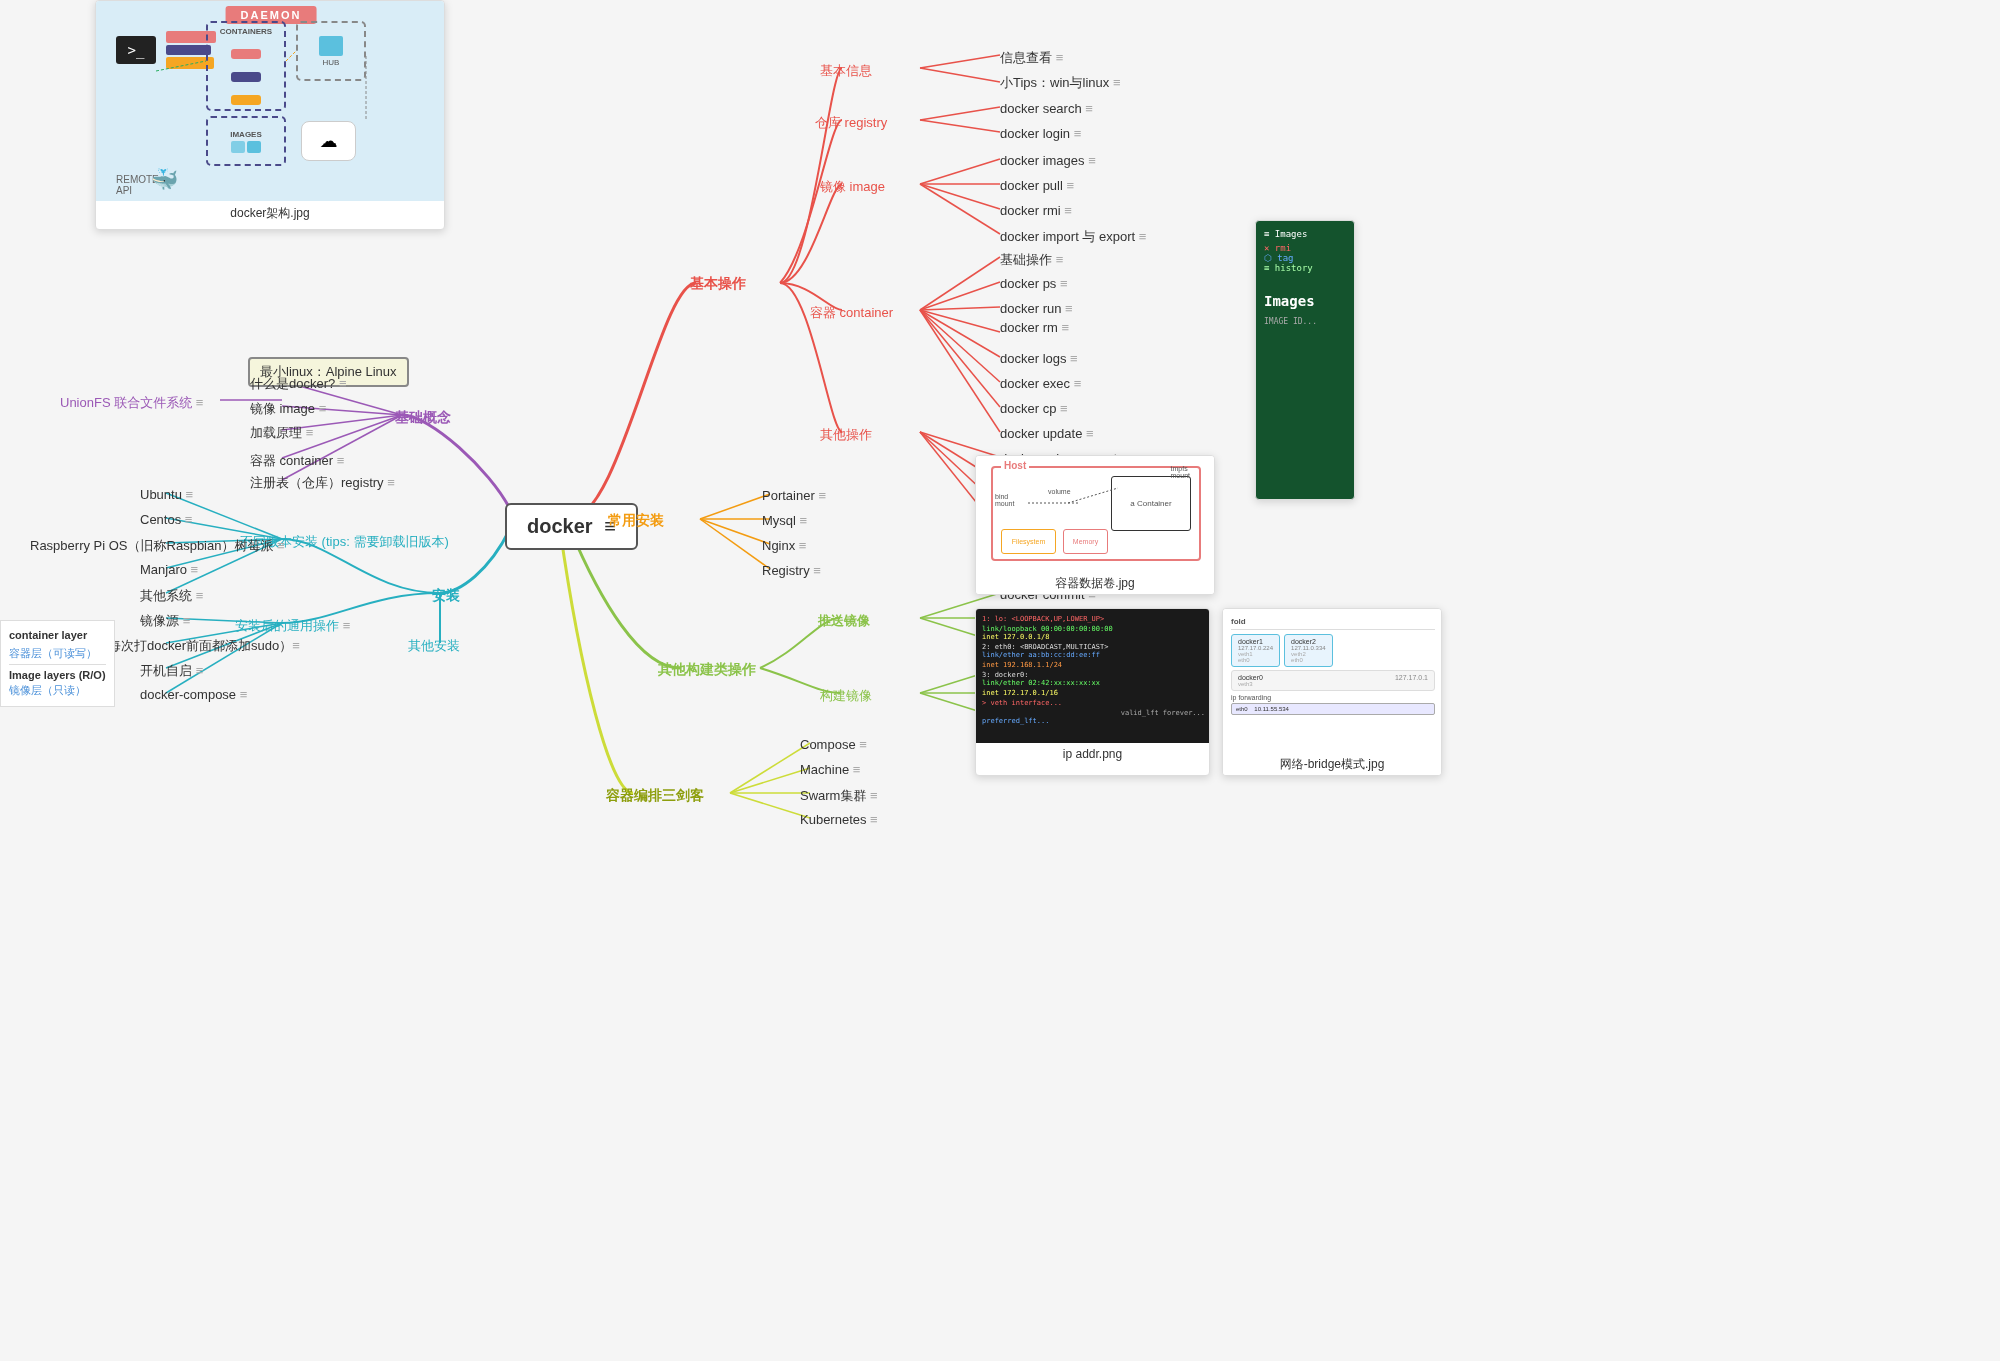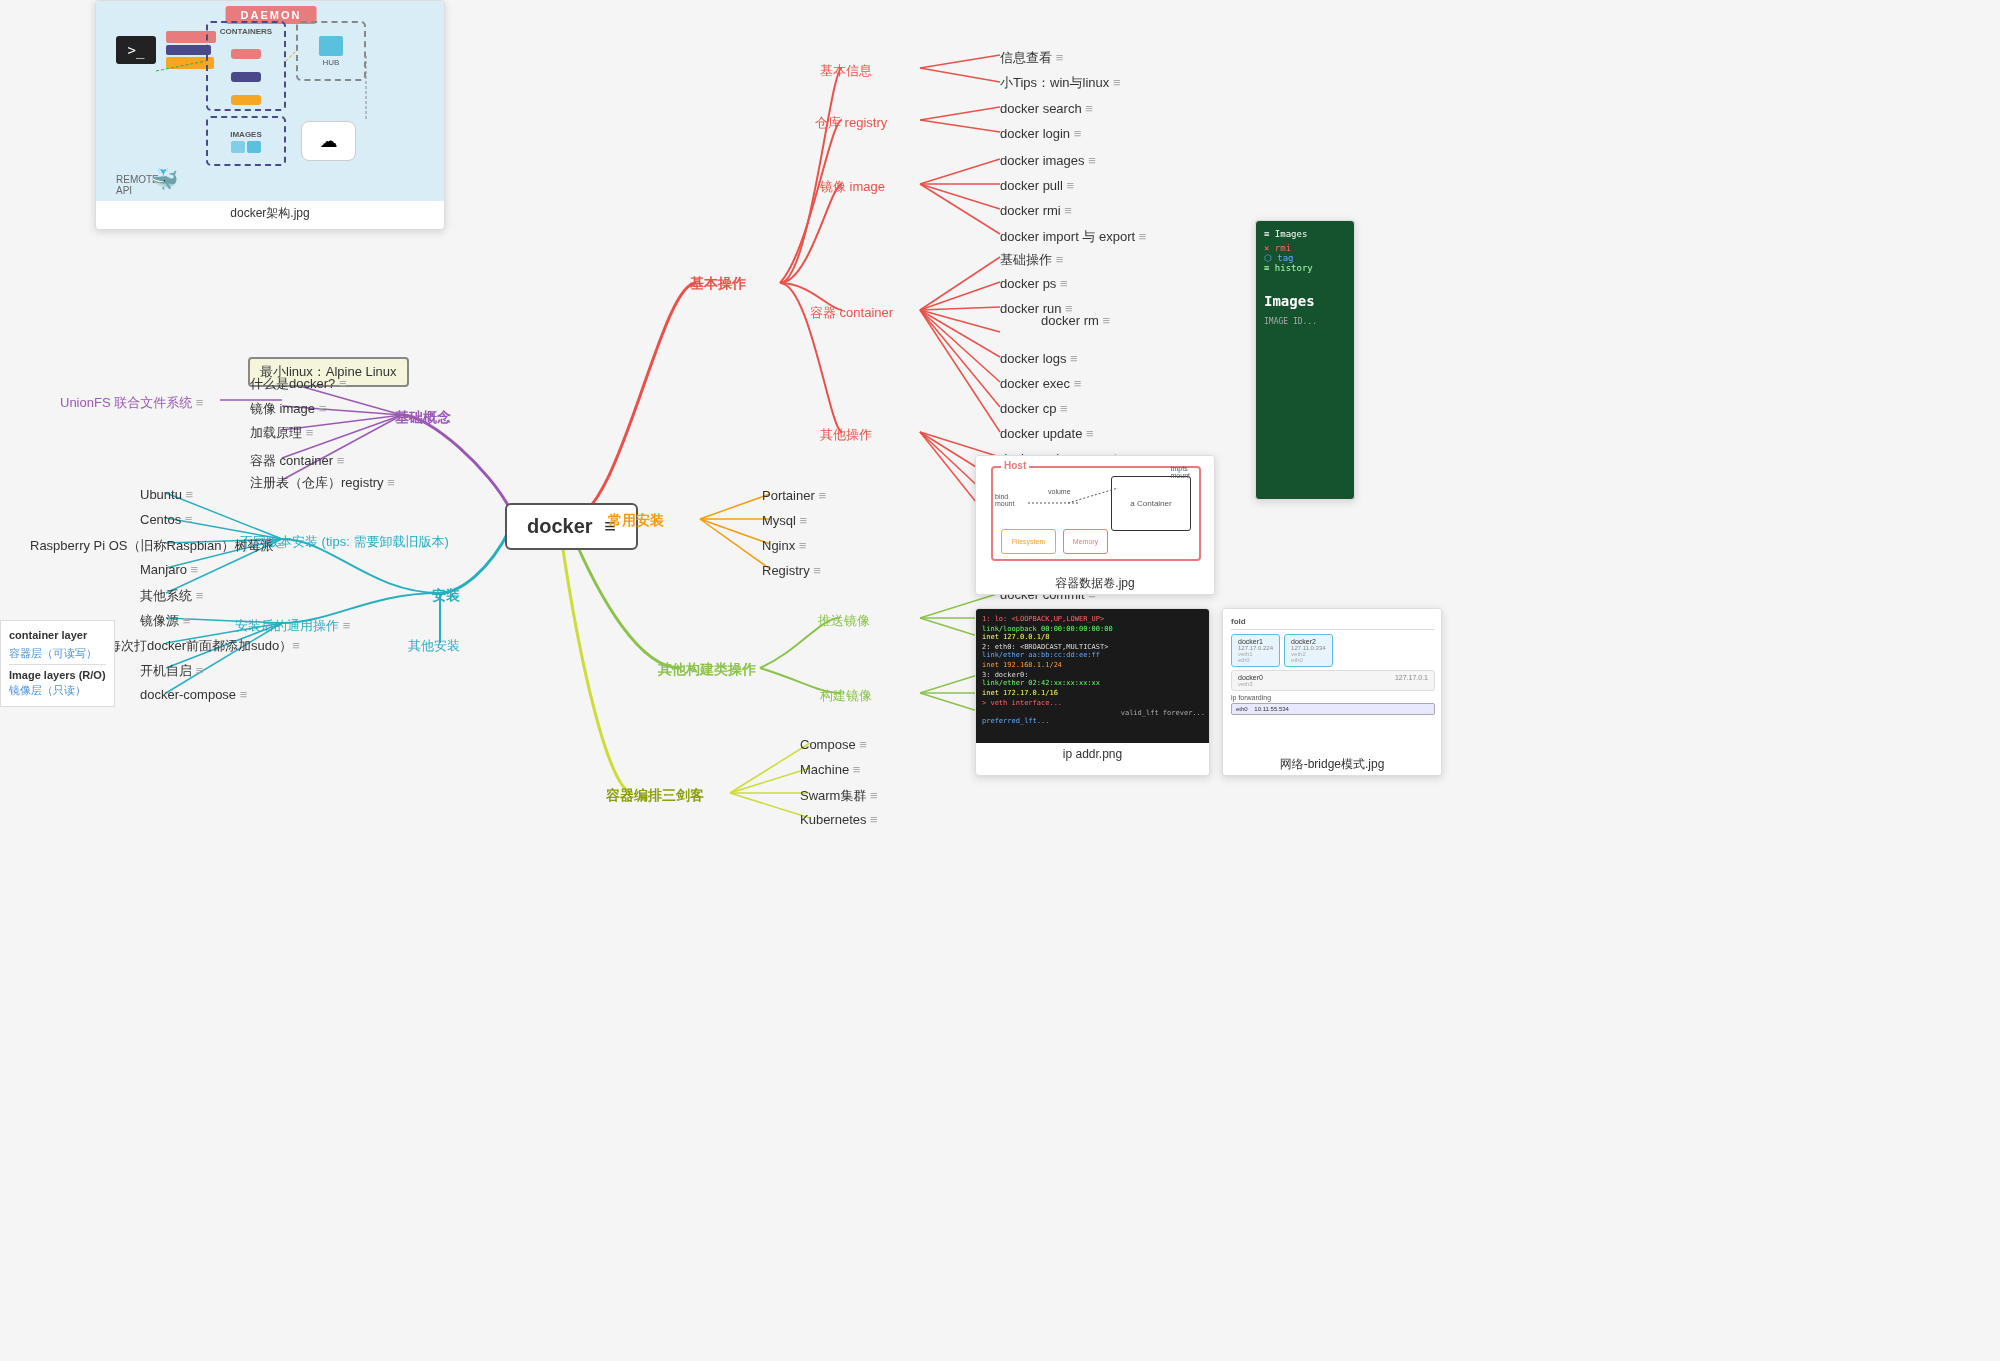--- a/index.html
+++ b/index.html
@@ -211,21 +211,21 @@
 <div class="node-label" style="left: 1000px; top: 178px; color: #333;">docker pull <span style="color:#aaa">≡</span></div>
 <div class="node-label" style="left: 1000px; top: 203px; color: #333;">docker rmi <span style="color:#aaa">≡</span></div>
 <div class="node-label" style="left: 1000px; top: 228px; color: #333;">docker import 与 export <span style="color:#aaa">≡</span></div>
 
 <div class="node-label" style="left: 810px; top: 304px; color: #e8524a;">
   容器 container
 </div>
 <div class="node-label" style="left: 1000px; top: 251px; color: #333;">基础操作 <span style="color:#aaa">≡</span></div>
 <div class="node-label" style="left: 1000px; top: 276px; color: #333;">docker ps <span style="color:#aaa">≡</span></div>
 <div class="node-label" style="left: 1000px; top: 301px; color: #333;">docker run <span style="color:#aaa">≡</span></div>
-<div class="node-label" style="left: 1000px; top: 313px; color: #333; margin-left: 41px;">docker rm <span style="color:#aaa">≡</span></div>
+<div class="node-label" style="left: 1000px; top: 320px; color: #333;">docker rm <span style="color:#aaa">≡</span></div>
 <div class="node-label" style="left: 1000px; top: 351px; color: #333;">docker logs <span style="color:#aaa">≡</span></div>
 <div class="node-label" style="left: 1000px; top: 376px; color: #333;">docker exec <span style="color:#aaa">≡</span></div>
 <div class="node-label" style="left: 1000px; top: 401px; color: #333;">docker cp <span style="color:#aaa">≡</span></div>
 <div class="node-label" style="left: 1000px; top: 426px; color: #333;">docker update <span style="color:#aaa">≡</span></div>
 
 <div class="node-label" style="left: 820px; top: 426px; color: #e8524a;">
   其他操作
 </div>
 <div class="node-label" style="left: 1000px; top: 451px; color: #333;">docker volume create <span style="color:#aaa">≡</span></div>
 <div class="node-label" style="left: 1000px; top: 476px; color: #333;">挂载卷说明 <span style="color:#aaa">≡</span></div>
@@ -267,21 +267,21 @@
 <div class="node-label" style="left: 408px; top: 637px; color: #27afc0;">其他安装</div>
 
 <div class="node-label-bold" style="left: 608px; top: 512px; color: #f39c12;">常用安装</div>
 <div class="node-label" style="left: 762px; top: 488px; color: #333;">Portainer <span style="color:#aaa">≡</span></div>
 <div class="node-label" style="left: 762px; top: 513px; color: #333;">Mysql <span style="color:#aaa">≡</span></div>
 <div class="node-label" style="left: 762px; top: 538px; color: #333;">Nginx <span style="color:#aaa">≡</span></div>
 <div class="node-label" style="left: 762px; top: 563px; color: #333;">Registry <span style="color:#aaa">≡</span></div>
 
 <div class="node-label-bold" style="left: 658px; top: 661px; color: #8bc34a;">其他构建类操作</div>
 
-<div class="node-label" style="left: 818px; top: 612px; color: #8bc34a;">推送镜像</div>
+<div class="node-label" style="left: 818px; top: 612px; color: #8bc34a; font-weight: bold;">推送镜像</div>
 <div class="node-label" style="left: 1000px; top: 587px; color: #333;">docker commit <span style="color:#aaa">≡</span></div>
 <div class="node-label" style="left: 1000px; top: 612px; color: #333;">docker tag <span style="color:#aaa">≡</span></div>
 <div class="node-label" style="left: 1000px; top: 637px; color: #333;">docker push <span style="color:#aaa">≡</span></div>
 
 <div class="node-label" style="left: 820px; top: 687px; color: #8bc34a;">构建镜像</div>
 <div class="node-label" style="left: 1000px; top: 662px; color: #333;">dockerFile <span style="color:#aaa">≡</span></div>
 <div class="node-label" style="left: 1000px; top: 687px; color: #333;">docker build <span style="color:#aaa">≡</span></div>
 <div class="node-label" style="left: 1000px; top: 712px; color: #333;">多阶段构建 <span style="color:#aaa">≡</span></div>
 
 <div class="node-label-bold" style="left: 606px; top: 787px; color: #8d9e0d;">容器编排三剑客</div>

